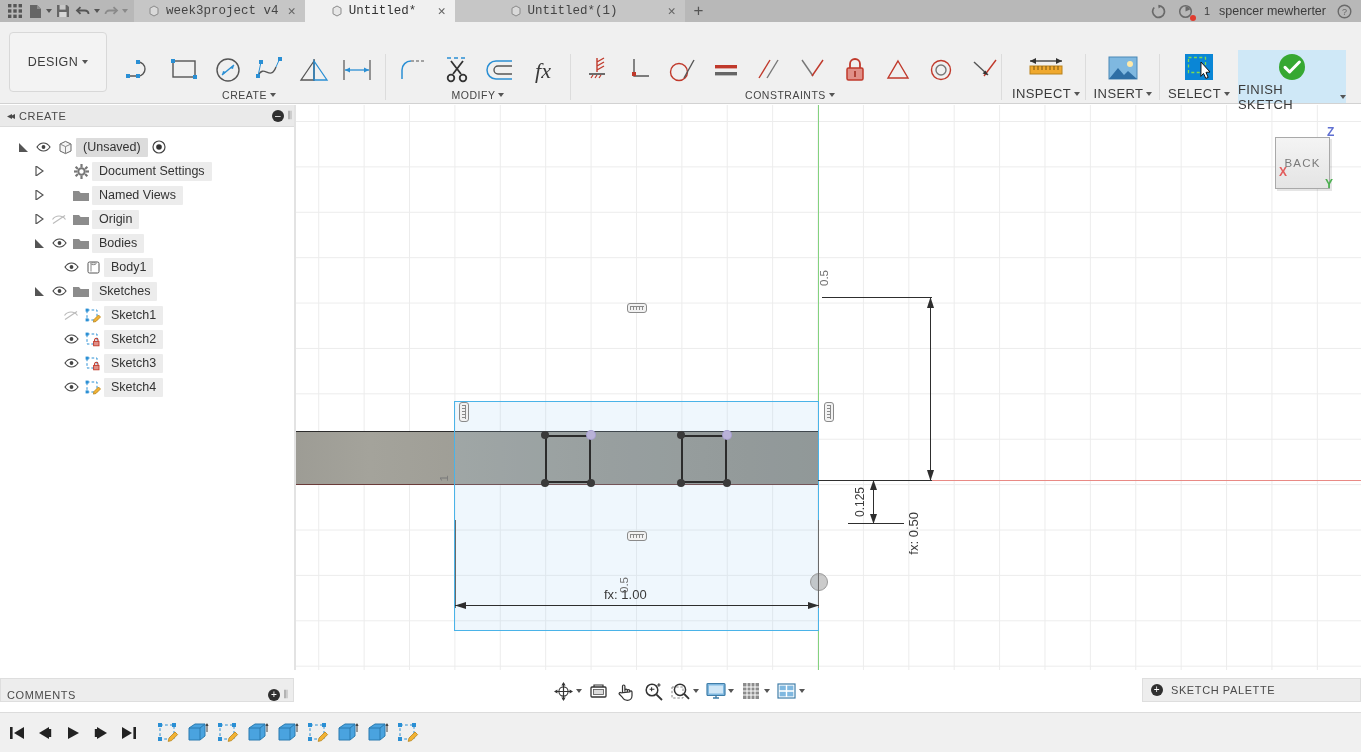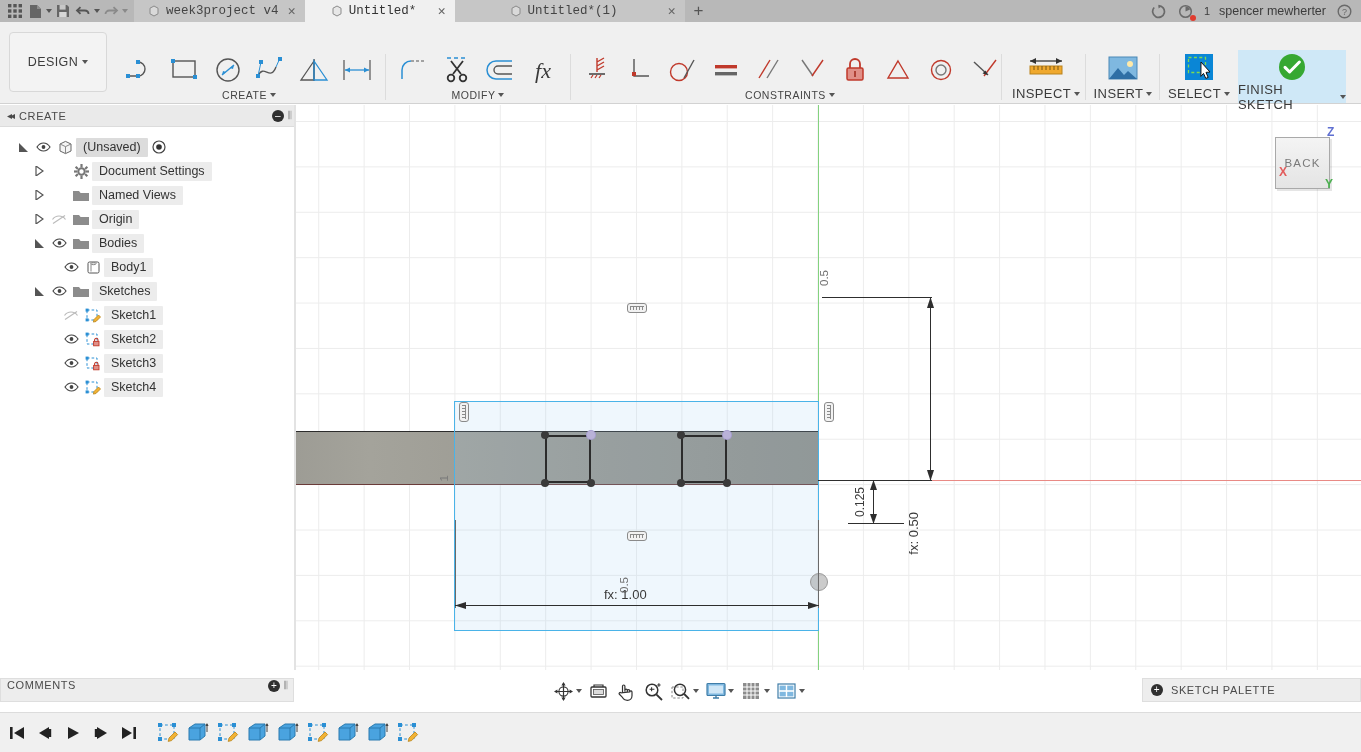--- a/index.html
+++ b/index.html
@@ -136,21 +136,21 @@
     box-shadow:2px 2px 0 rgba(0,0,0,.10);
     display:flex; align-items:center; justify-content:center;
     font-size:11.5px; letter-spacing:1.2px; color:#7a7a7a;
   }
   .axlbl { position:absolute; font-size:12px; font-weight:bold; }
 
   
   .commentsbar {
     position:absolute; left:0; top:678px; width:294px; height:24px;
     background:#ededed; border:1px solid #dedede;
-    display:flex; align-items:flex-start; padding:0 6px; gap:6px;
+    display:flex; align-items:flex-end; padding:0 6px; gap:6px;
     font-size:11px; letter-spacing:.6px; color:#4a4a4a;
   }
   .palettebar {
     position:absolute; left:1142px; top:678px; width:219px; height:24px;
     background:#ededed; border:1px solid #dedede;
     display:flex; align-items:center; padding:0 8px; gap:8px;
     font-size:11px; letter-spacing:.6px; color:#4a4a4a;
   }
   .navbar {
     position:absolute; left:548px; top:678px; width:262px; height:26px;

